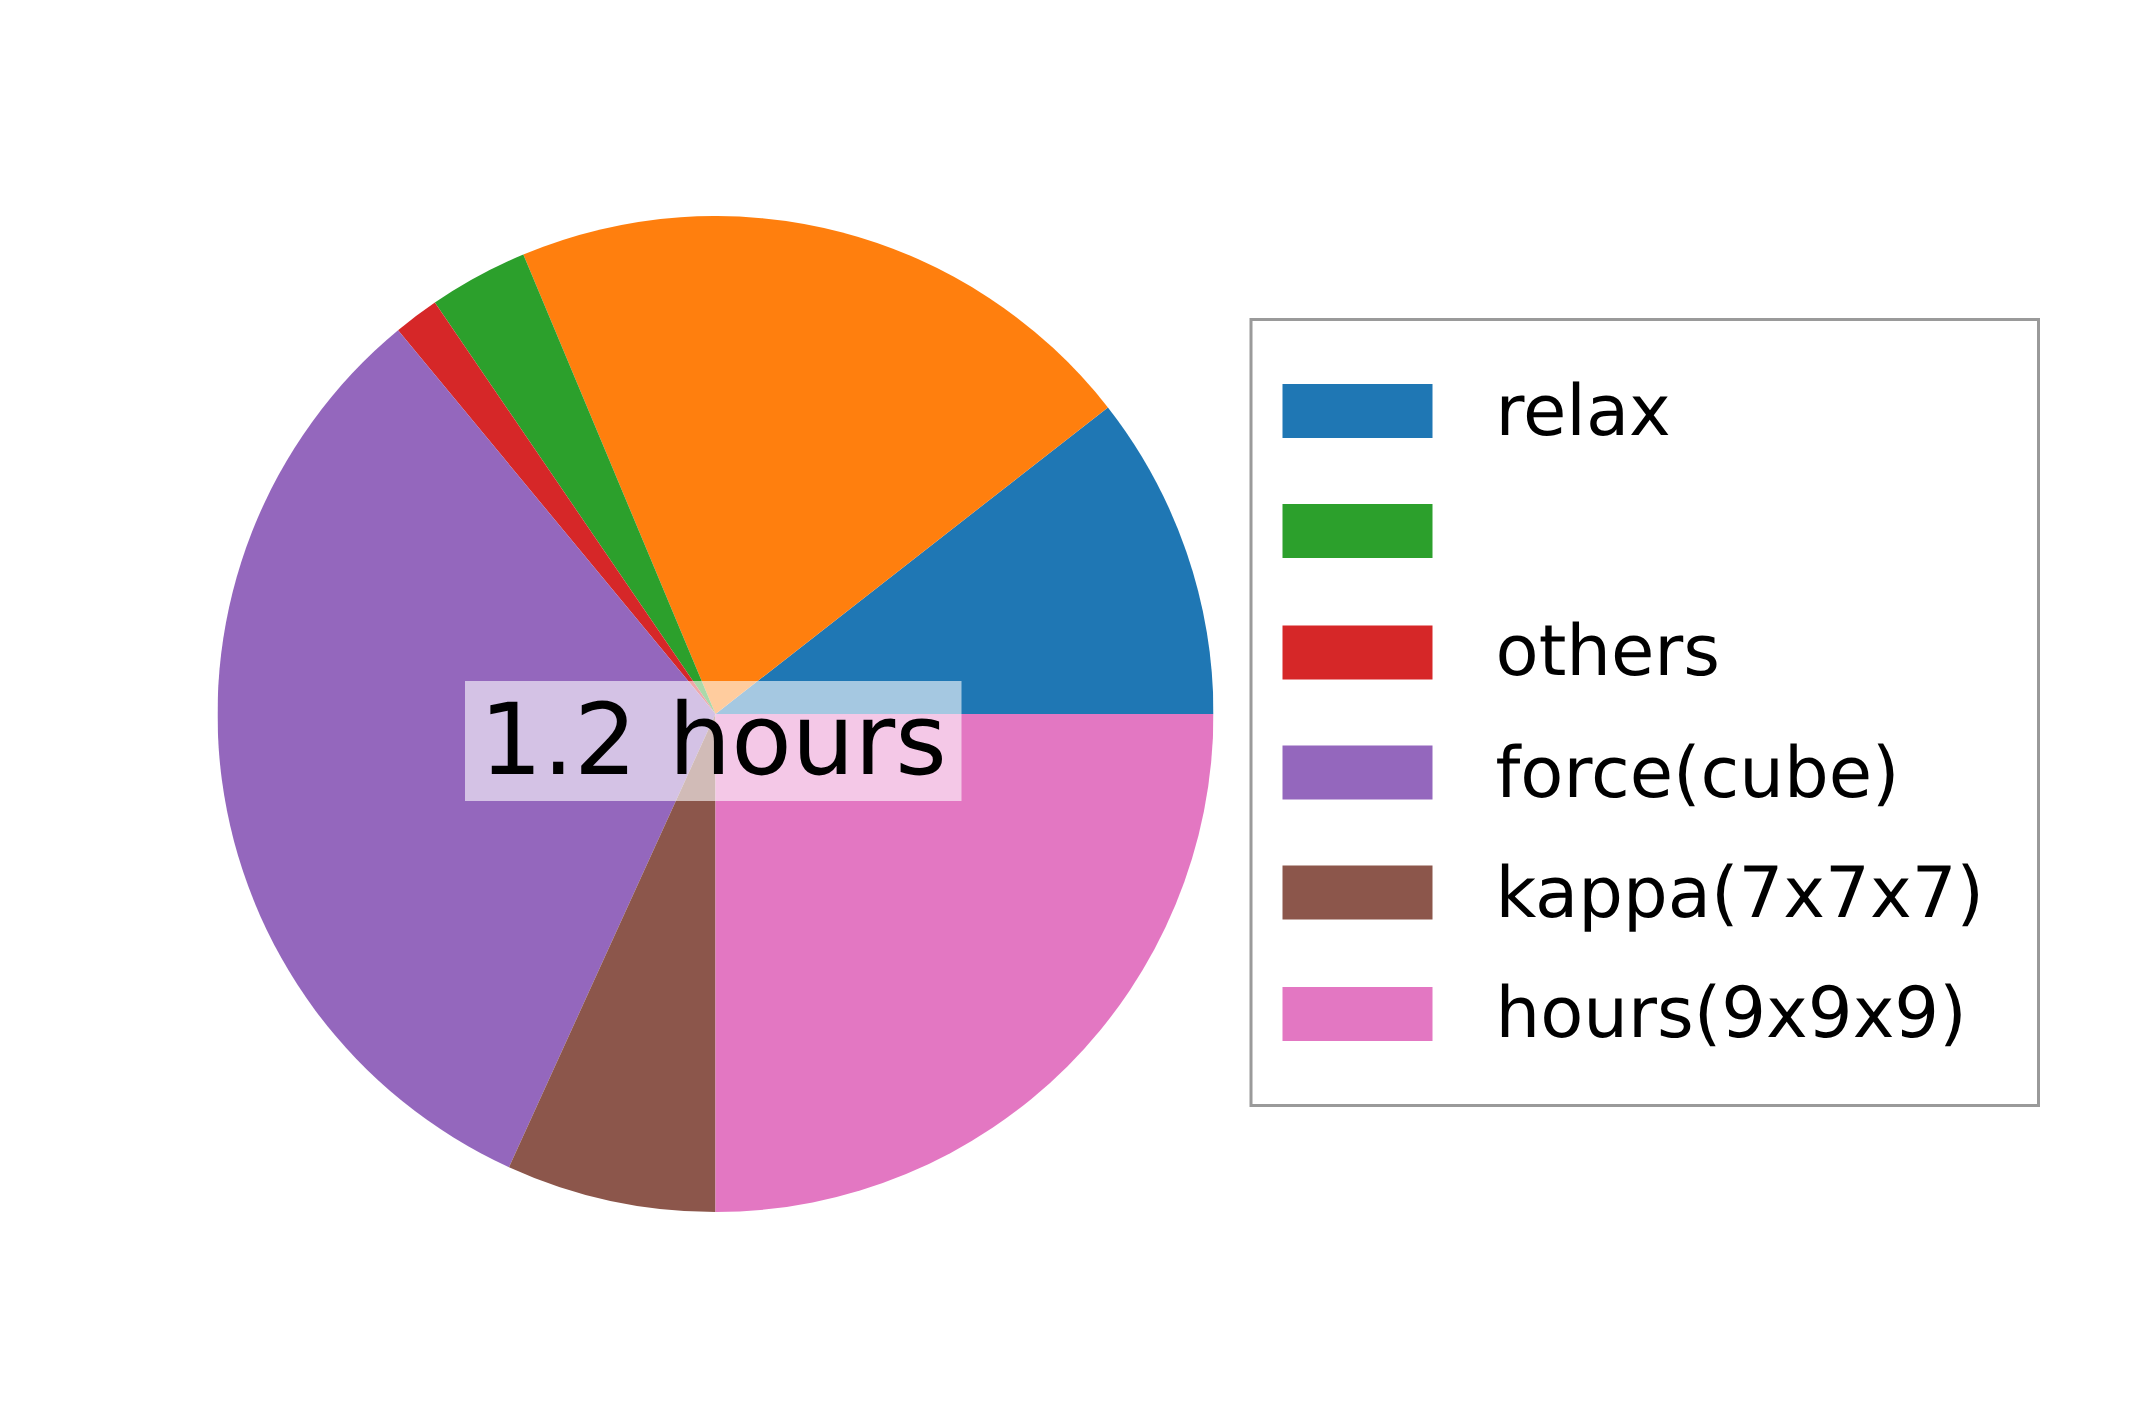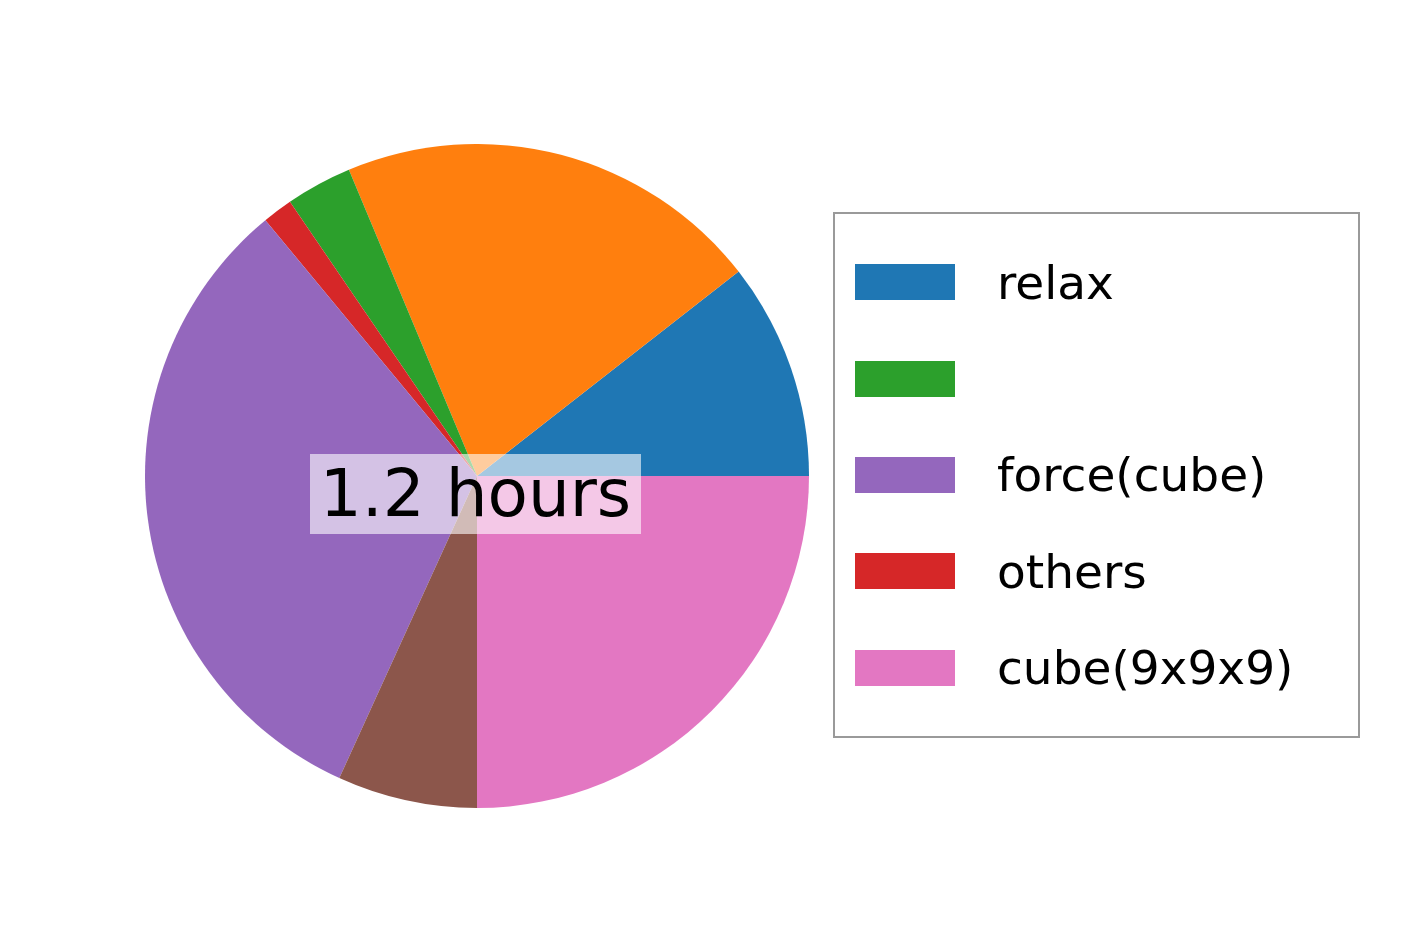--- a/index.html
+++ b/index.html
@@ -111,26 +111,30 @@
 
   <div id="legend-box">
       <div class="legend-entry">
         <span class="legend-swatch" style="background: rgb(31, 119, 180);"></span>
         <span class="legend-label">relax</span>
       </div>
       <div class="legend-entry">
         <span class="legend-swatch" style="background: rgb(44, 160, 44);"></span>
       </div>
       <div class="legend-entry">
+        <span class="legend-swatch" style="background: rgb(214, 39, 40);"></span>
+        <span class="legend-label">others</span>
+      </div>
+      <div class="legend-entry">
         <span class="legend-swatch" style="background: rgb(148, 103, 189);"></span>
         <span class="legend-label">force(cube)</span>
       </div>
       <div class="legend-entry">
-        <span class="legend-swatch" style="background: rgb(214, 39, 40);"></span>
-        <span class="legend-label">others</span>
+        <span class="legend-swatch" style="background: rgb(140, 86, 75);"></span>
+        <span class="legend-label">kappa(7x7x7)</span>
       </div>
       <div class="legend-entry">
         <span class="legend-swatch" style="background: rgb(227, 119, 194);"></span>
-        <span class="legend-label">cube(9x9x9)</span>
+        <span class="legend-label">hours(9x9x9)</span>
       </div>
     </div>
 
 </div>
 
 </body></html>

